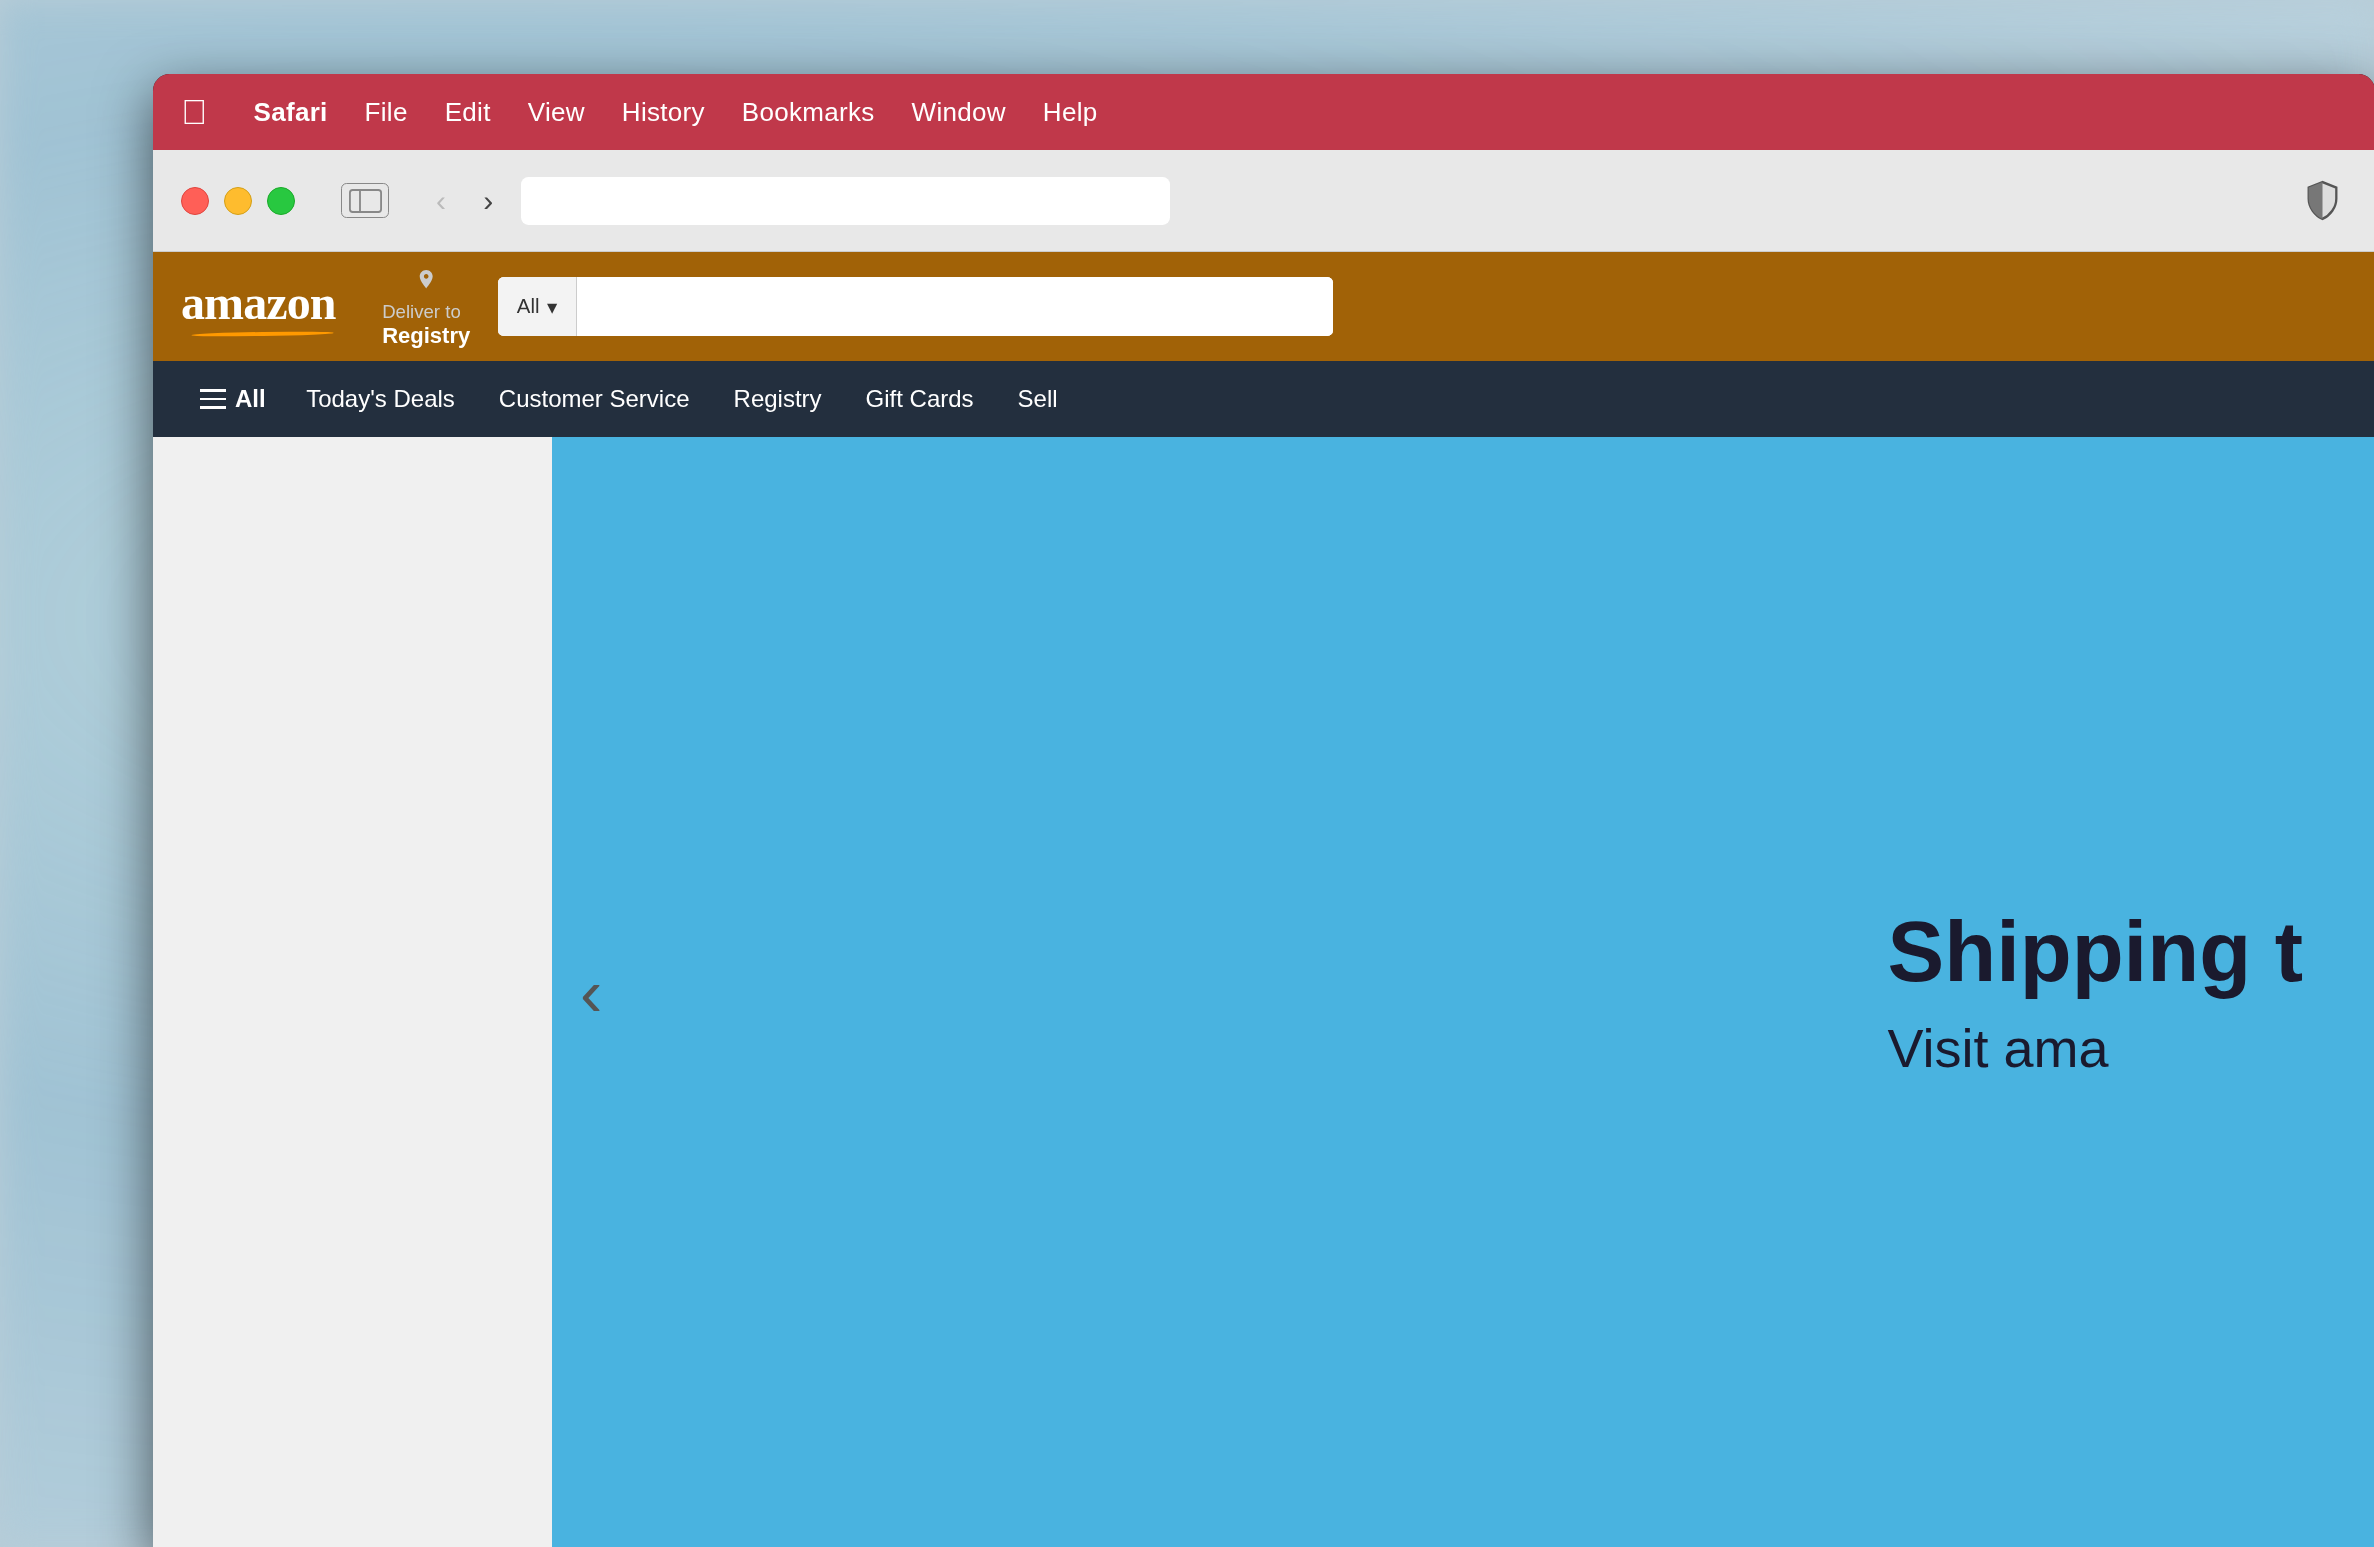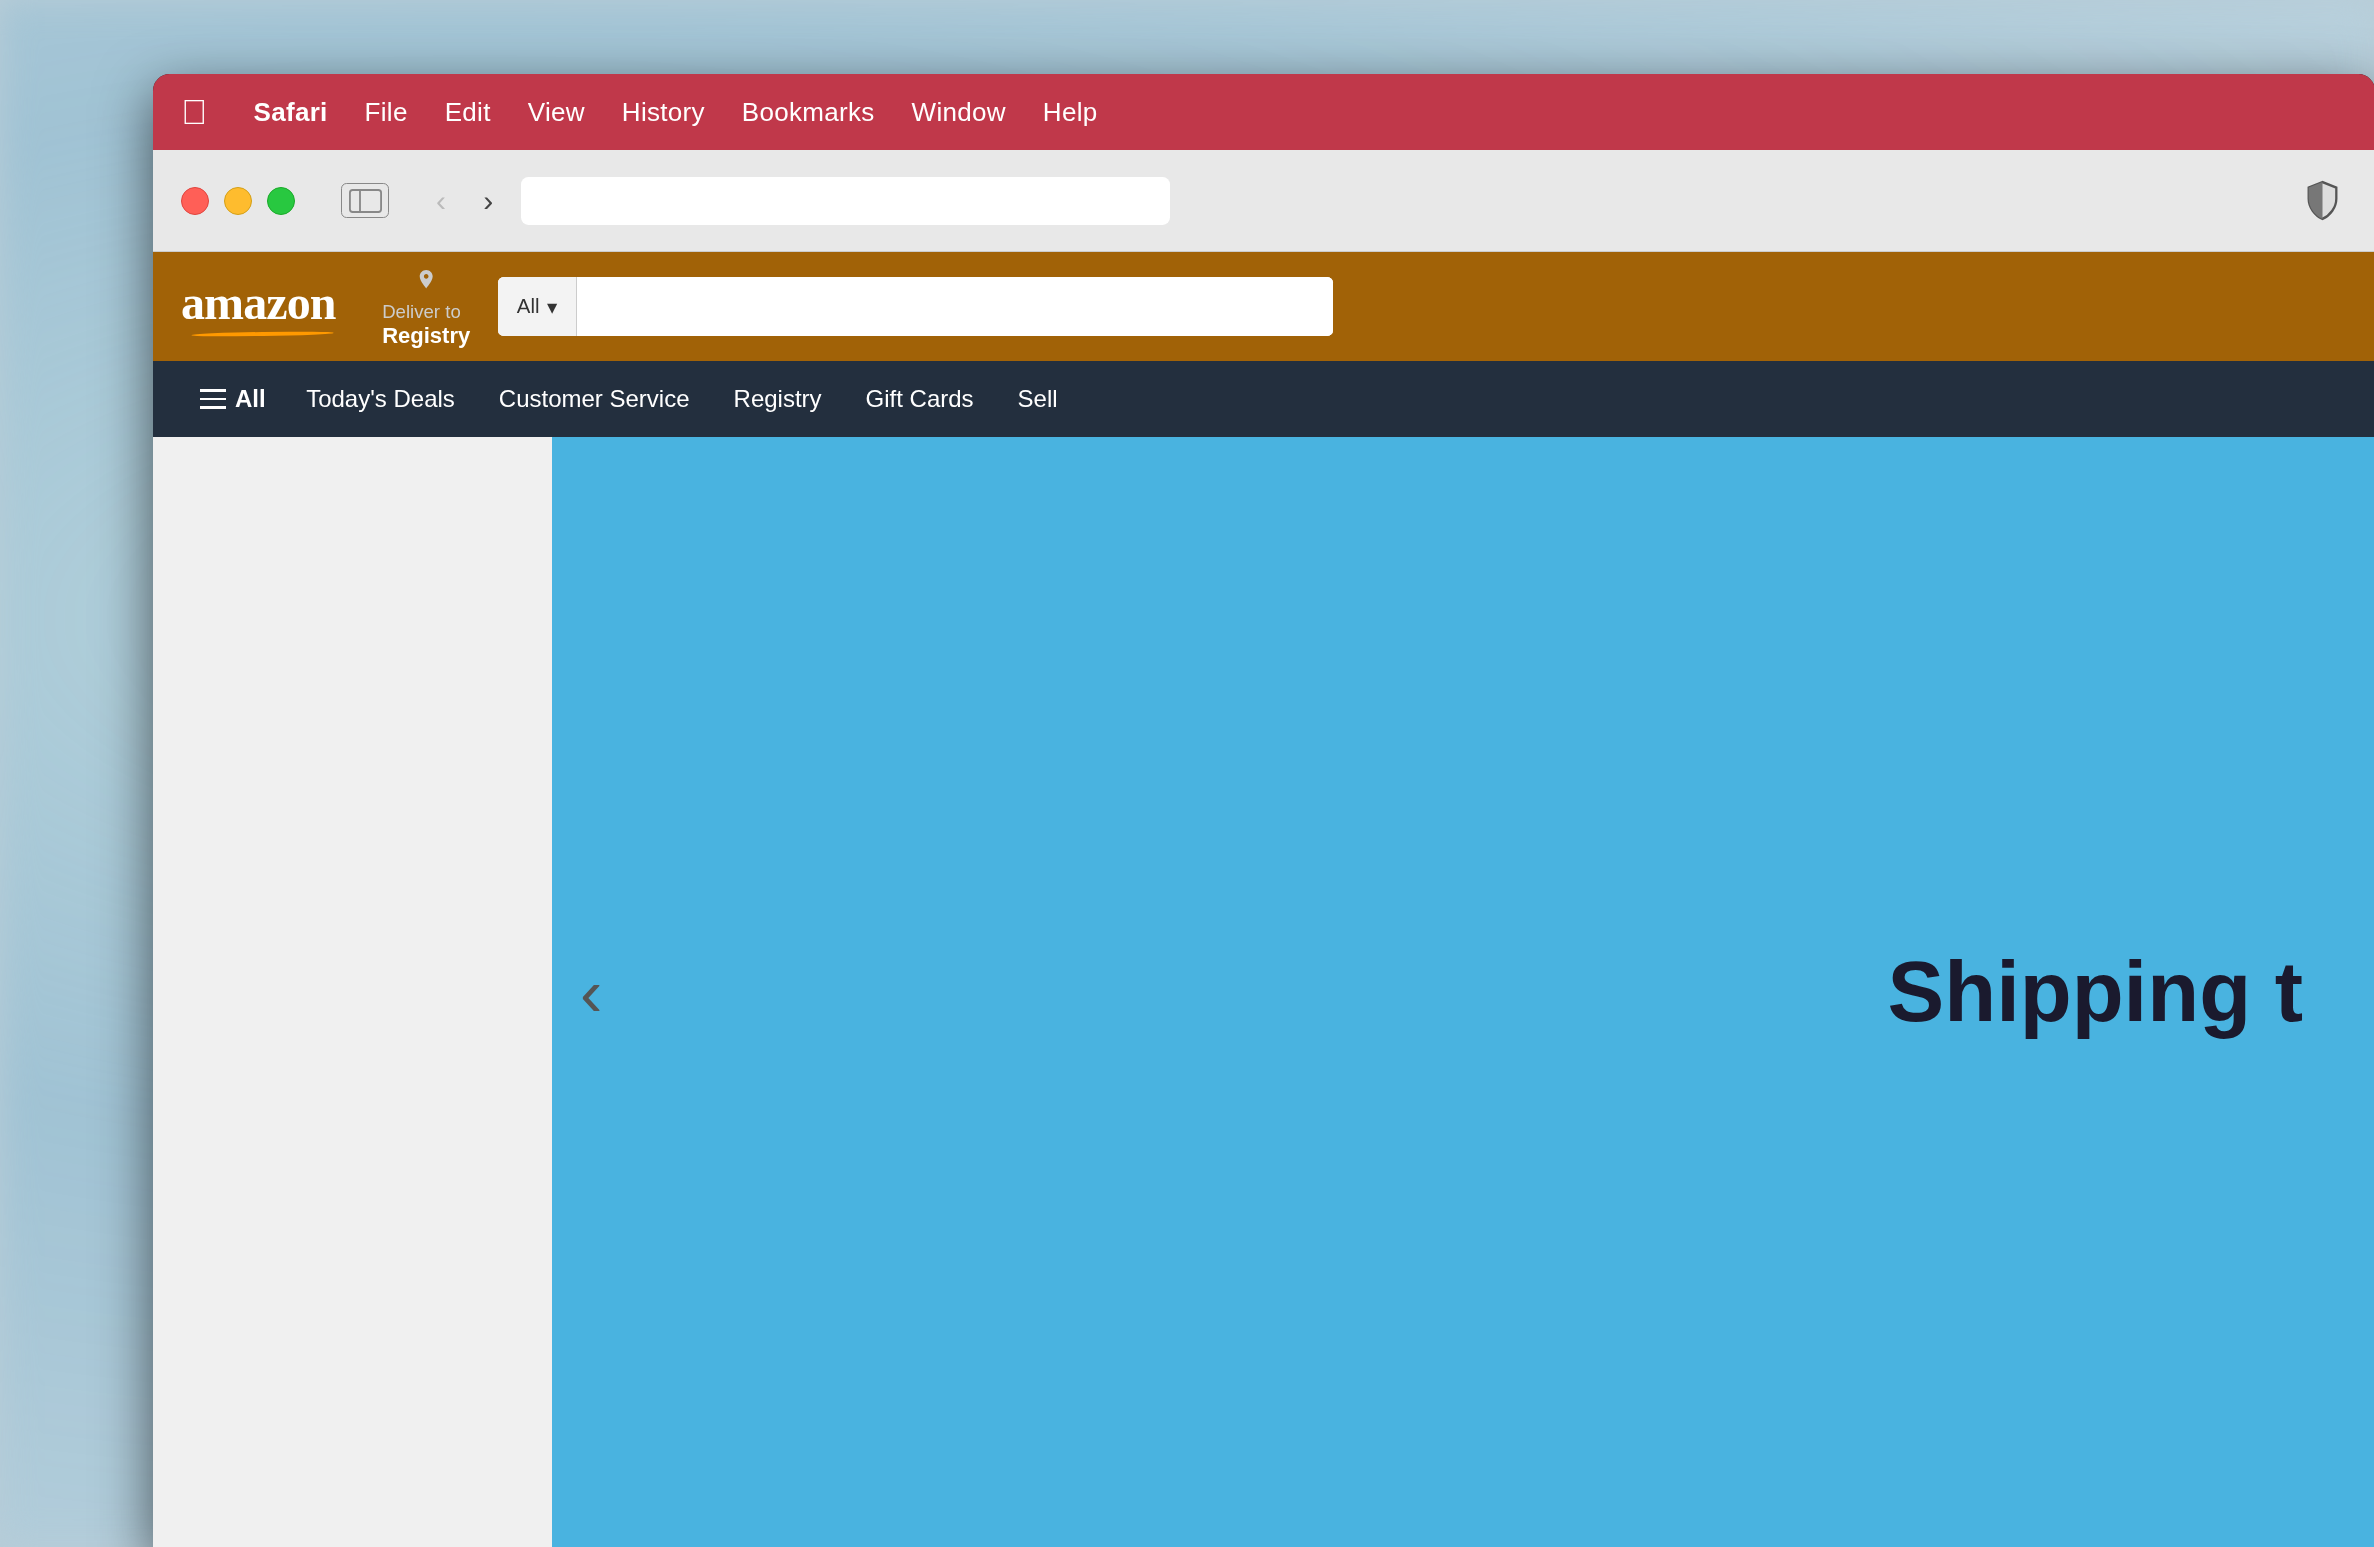--- a/index.html
+++ b/index.html
@@ -421,18 +421,19 @@
     <span class="nav-link">Gift Cards</span>
     <span class="nav-link">Sell</span>
   </div>
 
   <div class="content-area">
     <div class="left-panel"></div>
     <div class="main-content">
       <div class="carousel-back-btn">‹</div>
       <div class="content-text">
         <div class="shipping-title">Shipping t</div>
+        <div class="shipping-sub1">Visit ama</div>
       </div>
     </div>
   </div>
 
 </div>
 
 
 </body></html>

